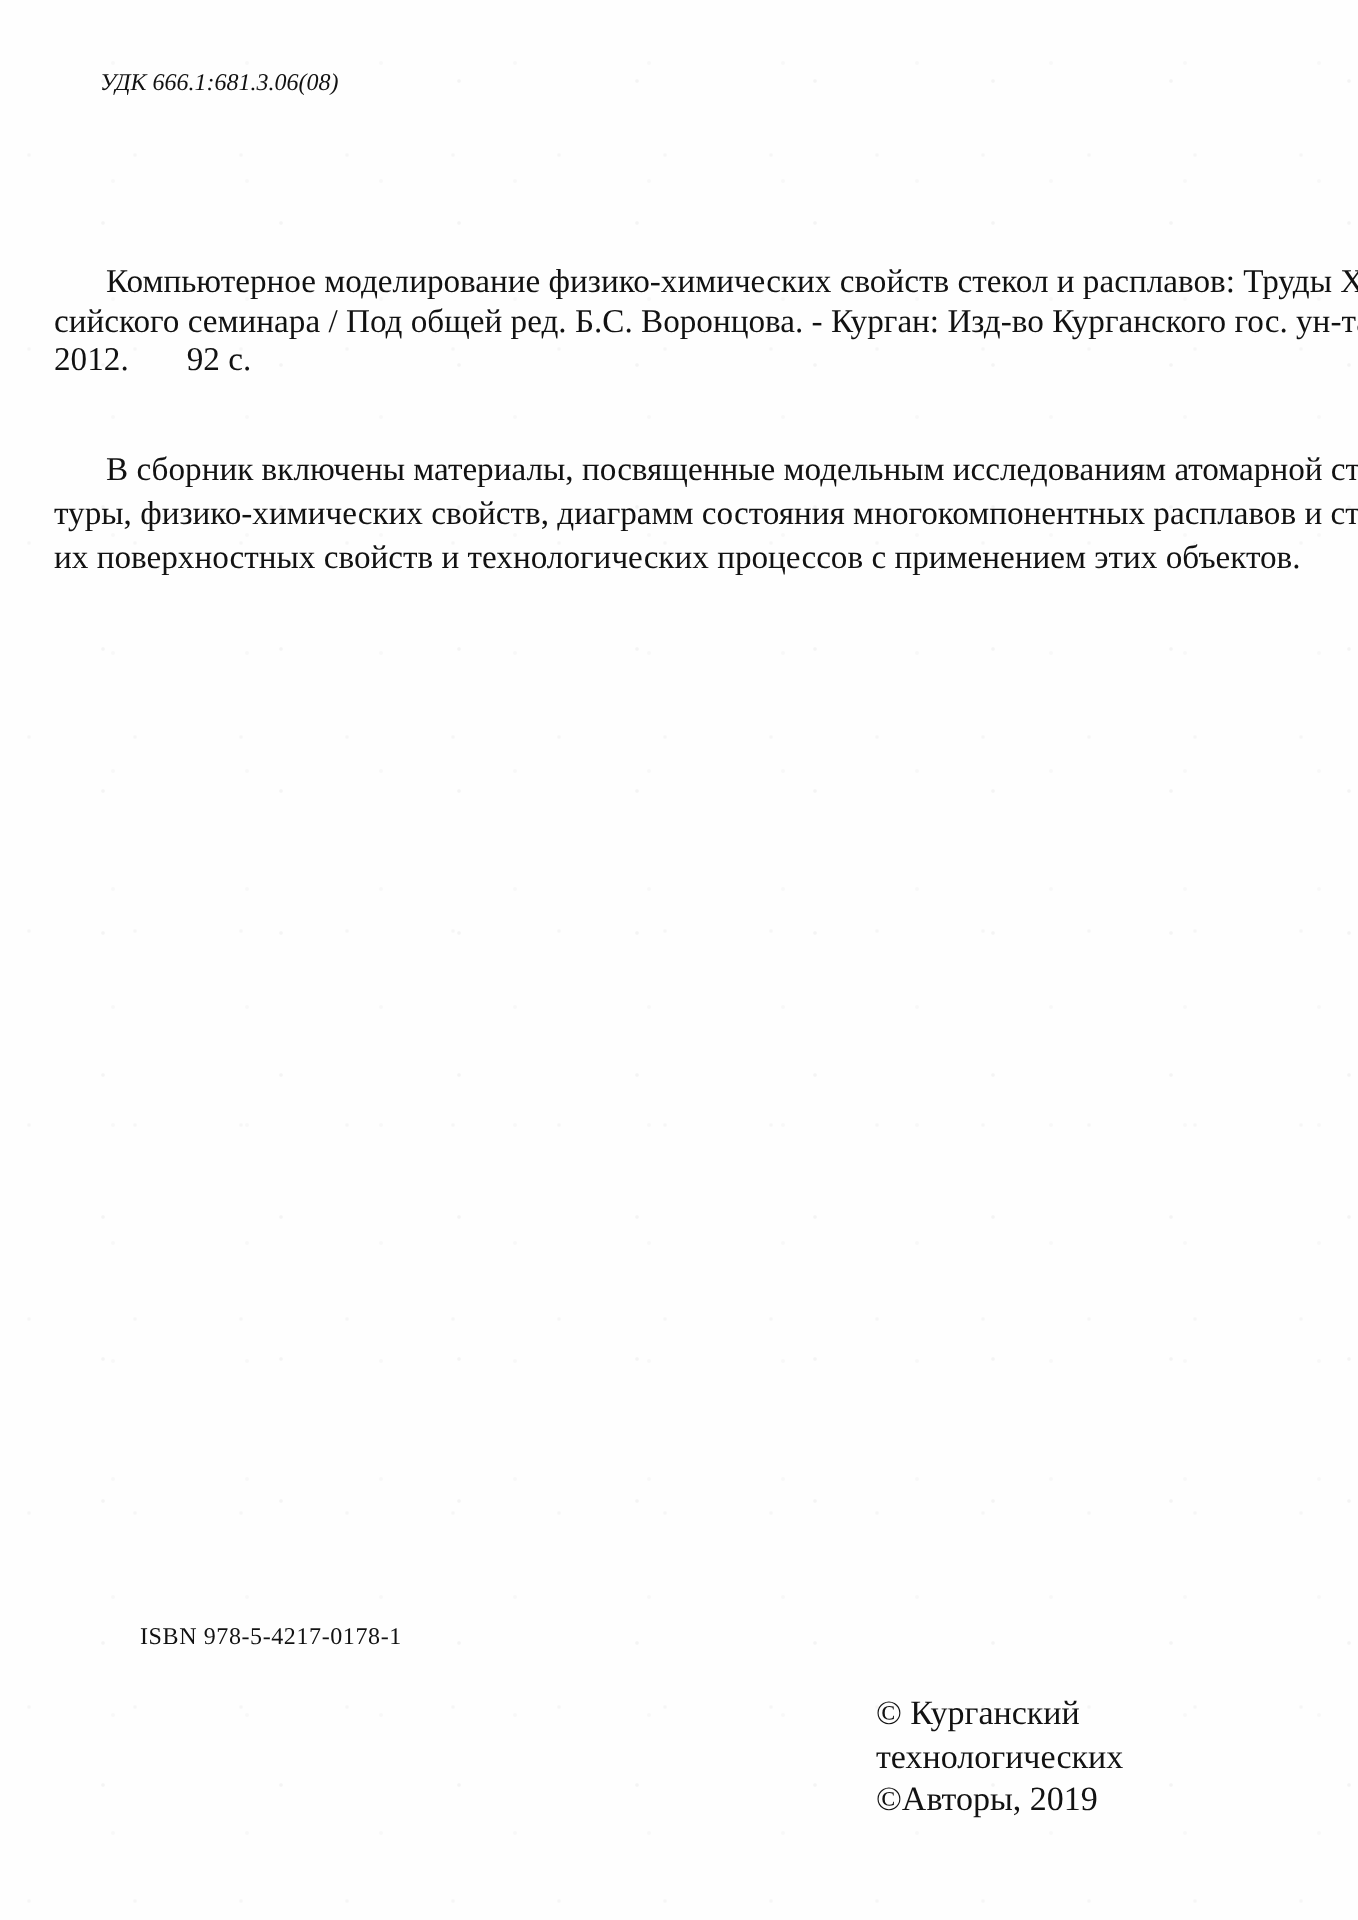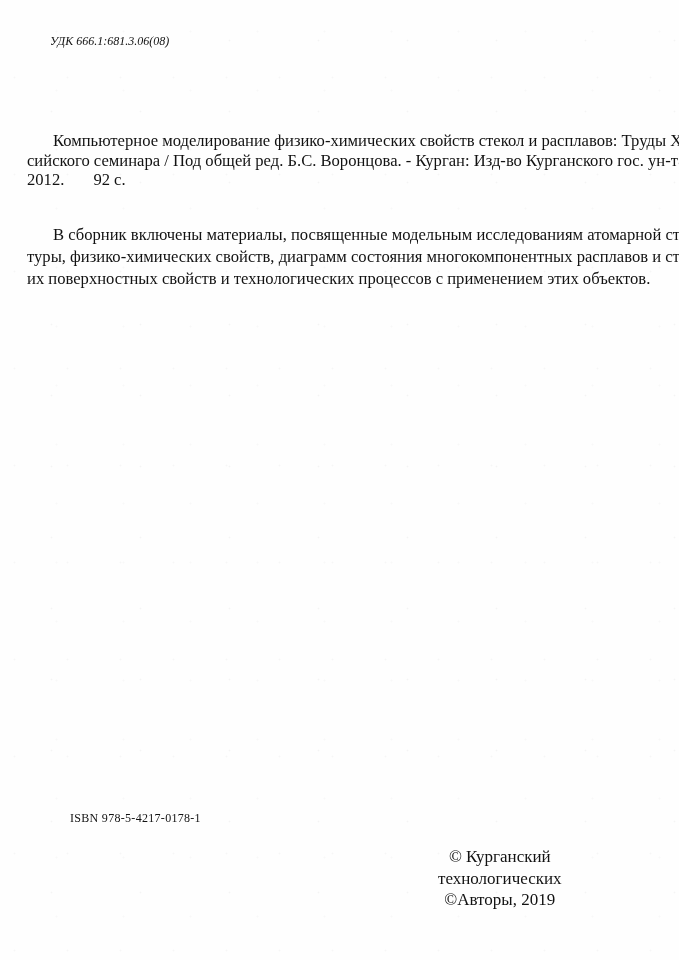--- a/index.html
+++ b/index.html
@@ -28,21 +28,21 @@
   .annot  { top: 224px; font-size: 16.6px; line-height: 22px; }
   .line { white-space: nowrap; }
   .just { text-align: justify; text-align-last: justify; }
   .indent { padding-left: 26px; }
   .isbn-line {
     position: absolute; left: 50px; top: 811px;
     font-size: 12px; letter-spacing: 0.3px; white-space: nowrap; margin-left: 20px;
   }
   .copyright-block {
     position: absolute; left: 438px; top: 846px;
-    font-size: 17px; line-height: 21.5px; text-align: center;
+    font-size: 17px; line-height: 21.5px;
   }
 </style>
 </head>
 <body>
 
 <div class="page">
 
   <div class="udc-block">
     <div>УДК 666.1:681.3.06(08)</div>
   </div>

